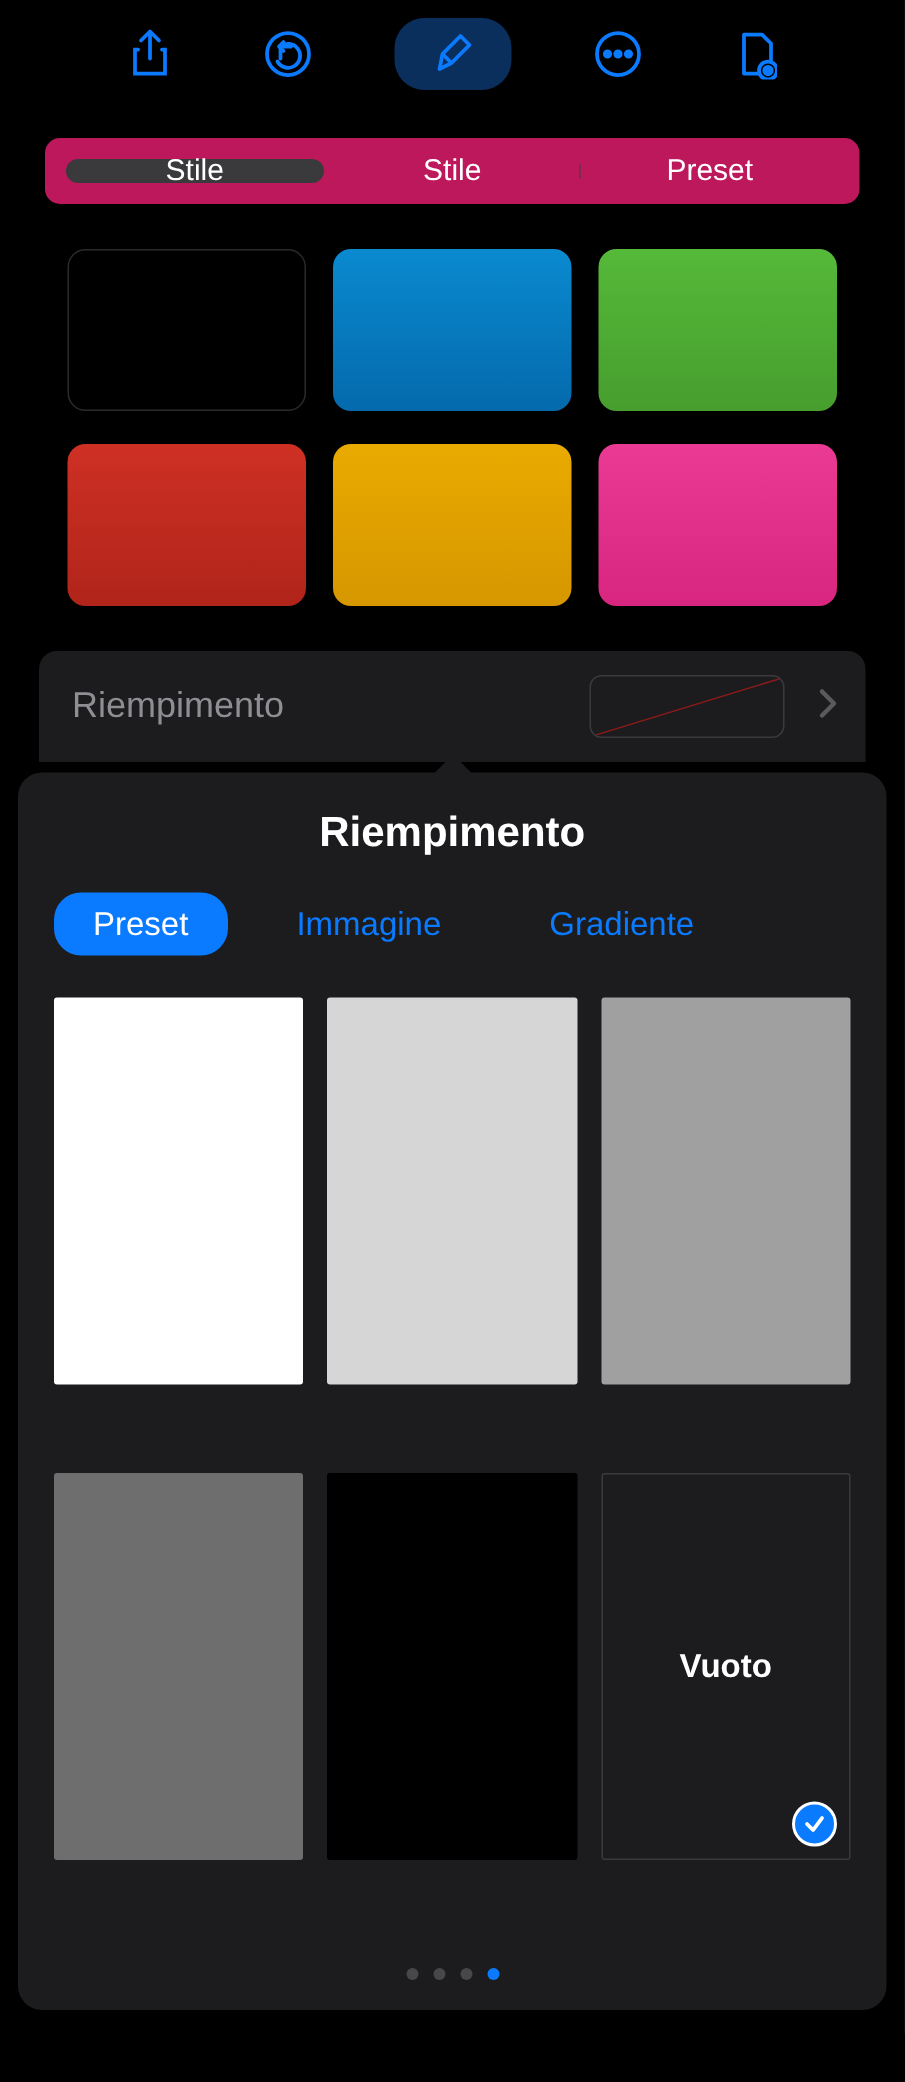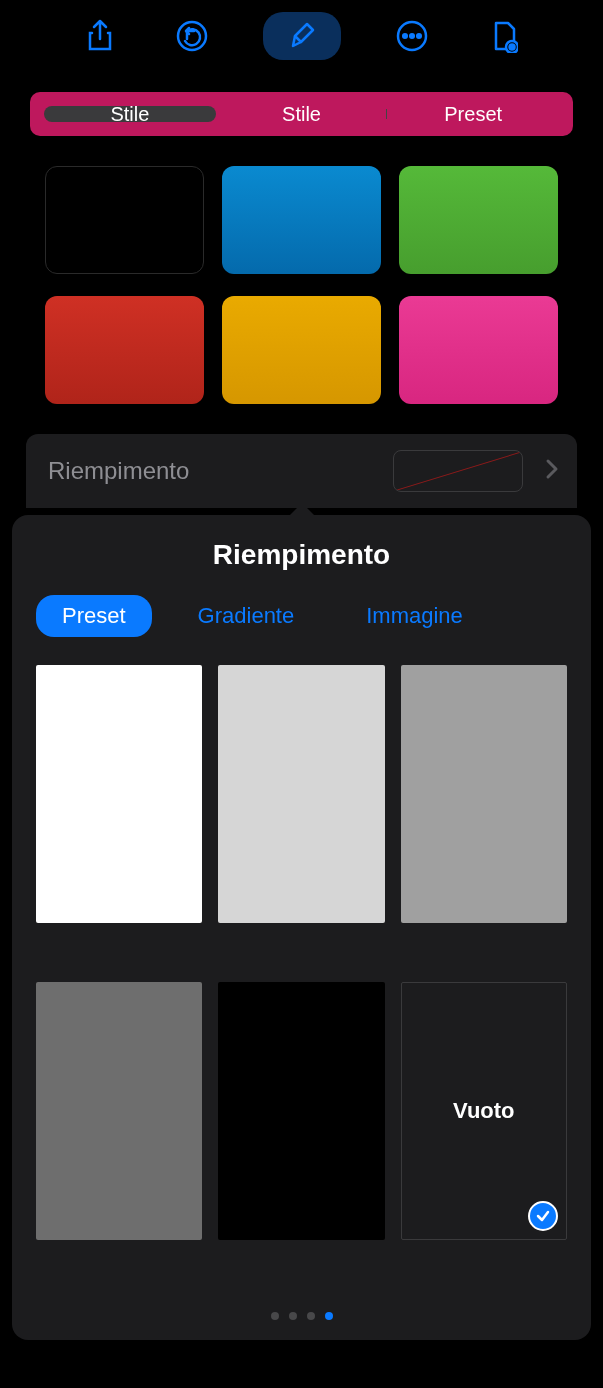--- a/index.html
+++ b/index.html
@@ -290,22 +290,22 @@
     </svg>
   </span>
 </div>
 
 <div class="popup">
   <div class="popup-arrow"></div>
   <div class="popup-title">Riempimento</div>
 
   <div class="popup-tabs">
     <div class="popup-tab selected">Preset</div>
+    <div class="popup-tab">Immagine</div>
     <div class="popup-tab">Gradiente</div>
-    <div class="popup-tab">Immagine</div>
   </div>
 
   <div class="preset-grid">
     <div class="preset" style="background:#ffffff"></div>
     <div class="preset" style="background:#d6d6d6"></div>
     <div class="preset" style="background:#a0a0a0"></div>
     <div class="preset" style="background:#6e6e6e"></div>
     <div class="preset" style="background:#000000"></div>
     <div class="preset empty">
       <span>Vuoto</span>

